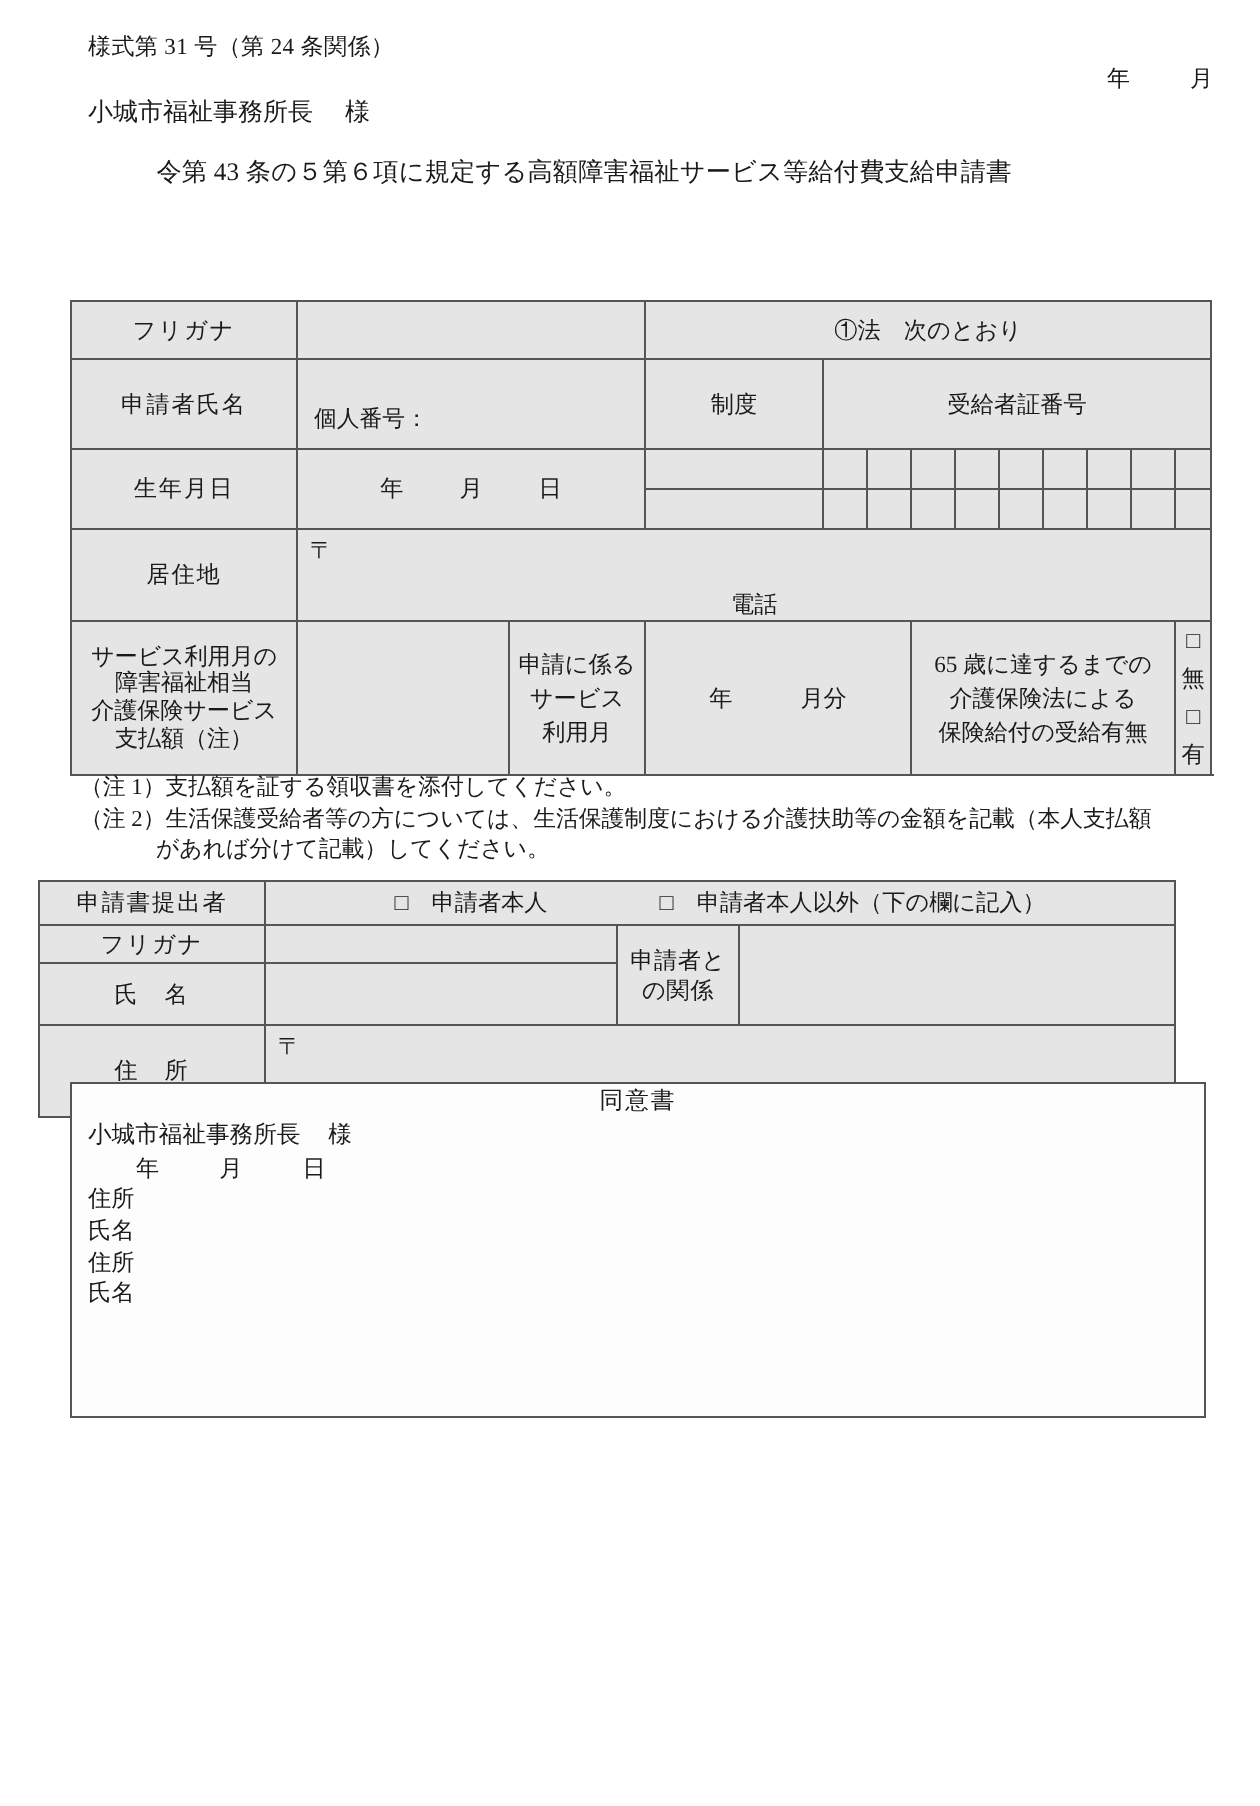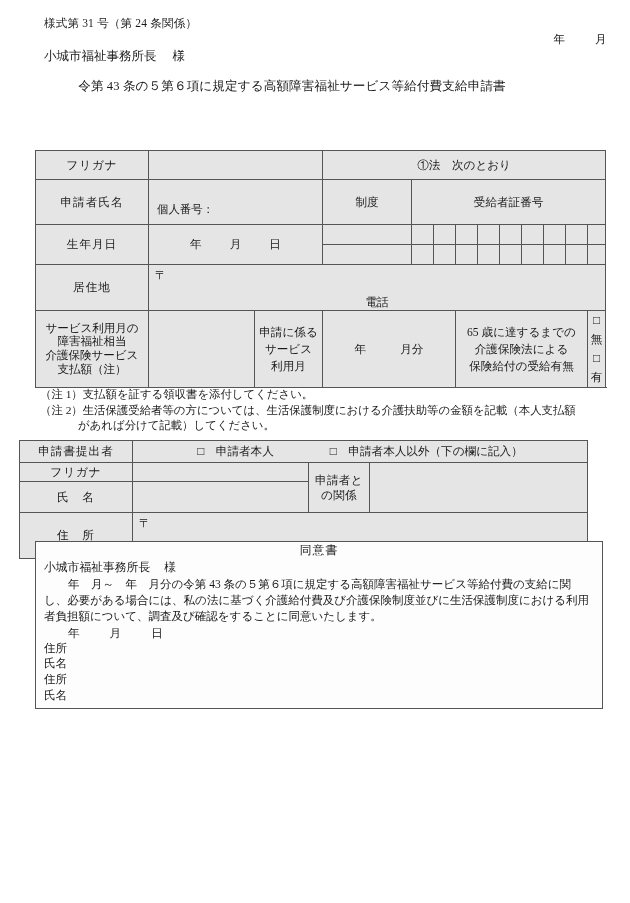--- a/index.html
+++ b/index.html
@@ -392,21 +392,20 @@
   </tbody>
     </table>
 
   <div id="consent-box">
     <div class="consent-title">同意書</div>
 
     <div class="consent-addressee">
       <span>小城市福祉事務所長</span><span class="sama">様</span>
     </div>
 
-    <div class="consent-body">年　月～　年　月分の令第 43 条の５第６項に規定する高額障害福祉サービス等給付費の支給に関し、必要がある場合には、私の法に基づく介護給付費及び介護保険制度並びに生活保護制度における利用者負担額について、調査及び確認をすることに同意いたします。</div>
 
     <div class="consent-date">
       <span>年</span><span class="g"></span><span>月</span><span class="g"></span><span>日</span>
     </div>
 
     <div class="sig-line">住所</div>
     <div class="sig-line">氏名</div>
     <div class="sig-line">住所</div>
     <div class="sig-line">氏名</div>
   </div>

